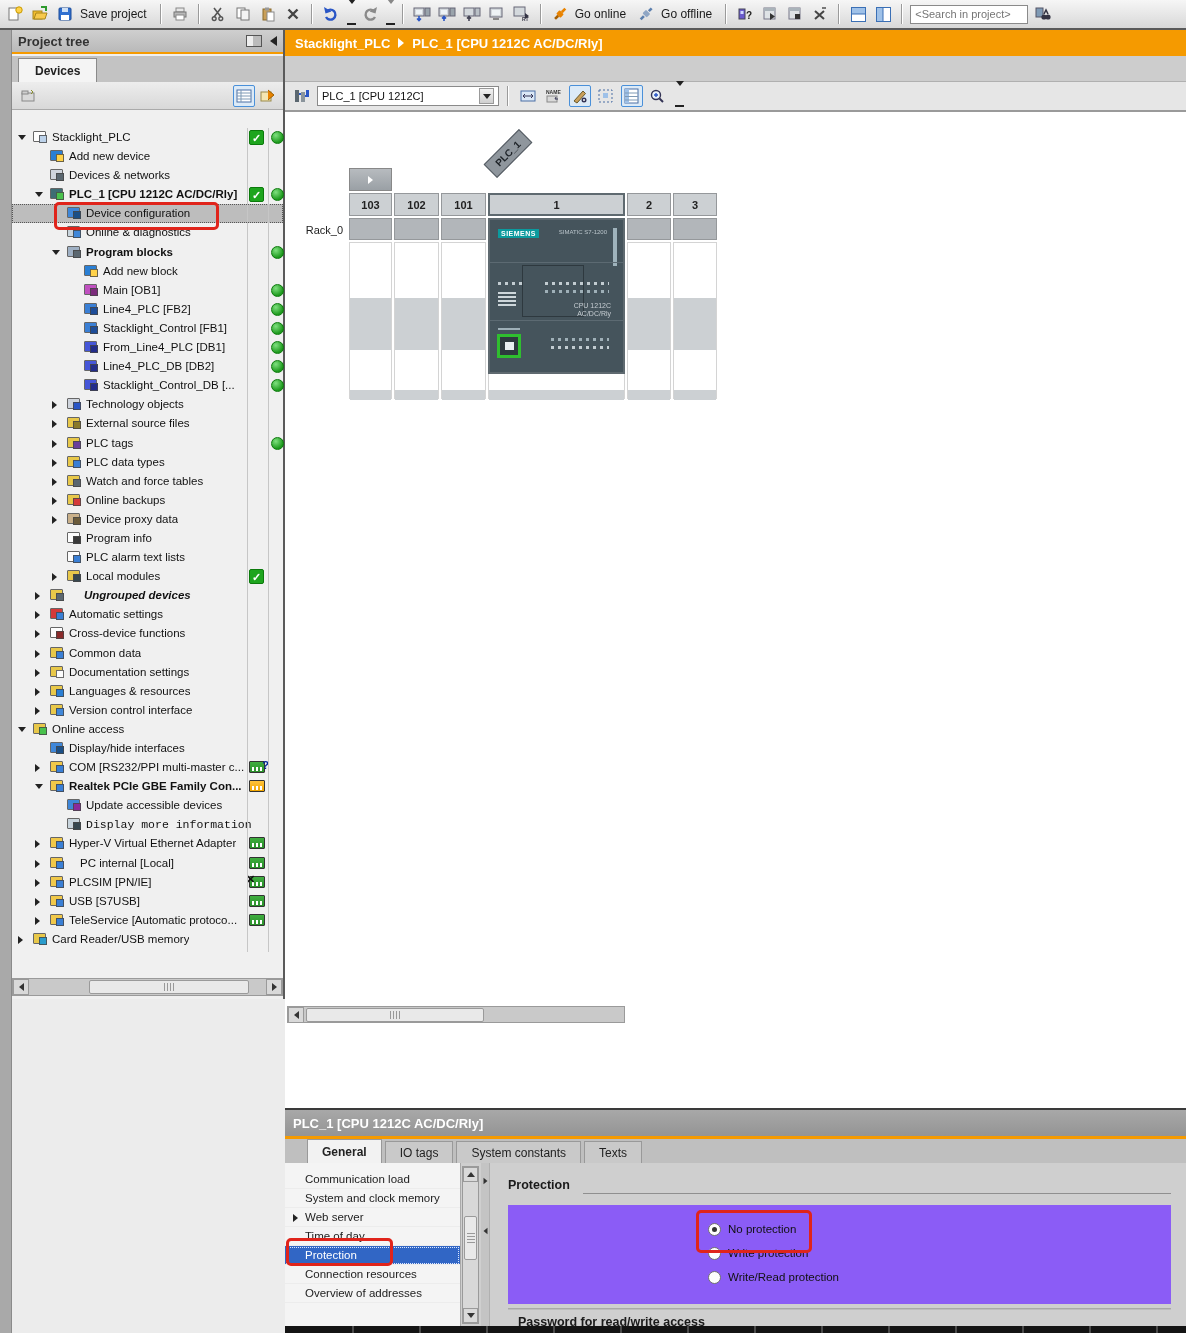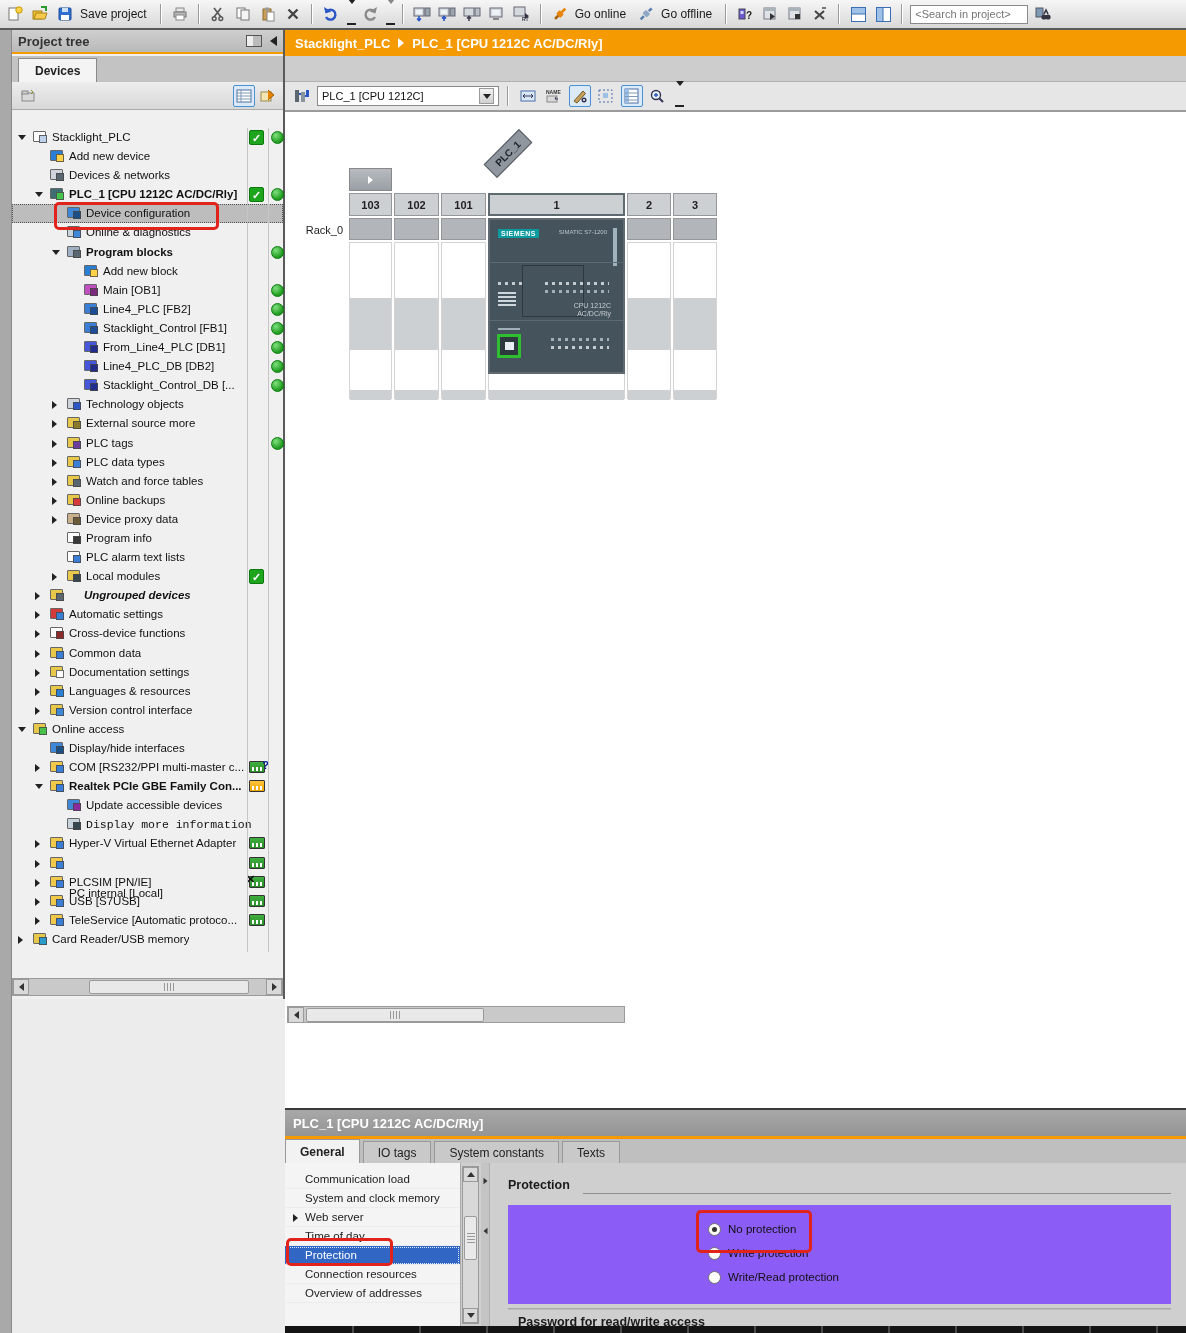--- a/index.html
+++ b/index.html
@@ -132,21 +132,21 @@
   #cpu .eth::after { content:""; position:absolute; left:5px; top:5px; width:9px; height:8px; background:#e8eef1; }
   #cpu .ethlabel { position:absolute; left:8px; bottom:42px; width:22px; height:2px; background:#9fb0b8; }
 
   #main-hscroll { position:absolute; left:2px; top:976px; width:338px; height:17px; background:#c9c9c9; border:1px solid #9a9a9a; display:flex; align-items:center; }
 
   
   #props { position:absolute; left:285px; top:1108px; width:901px; height:218px; background:#cfcfcf; border-top:2px solid #3a3a3a; }
   #props-title { position:absolute; left:0; top:0; width:100%; height:26px; background:linear-gradient(#a8a8a8,#949494);
     color:#fff; font-size:13px; font-weight:bold; display:flex; align-items:center; padding:0 8px; }
   #props-orange { position:absolute; left:0; top:26px; width:100%; height:3px; background:#f59a00; }
-  #props-tabs { position:absolute; left:0; top:29px; width:100%; height:24px; background:#bfbfbf; display:flex; align-items:flex-end; padding-left:0; }
+  #props-tabs { position:absolute; left:0; top:29px; width:100%; height:24px; background:#bfbfbf; display:flex; align-items:flex-end; padding-left:22px; }
   .ptab { height:22px; padding:0 14px; background:#c9c9c9; border:1px solid #999; border-bottom:none; margin-right:3px;
     font-size:12px; color:#222; display:flex; align-items:center; }
   .ptab.active { background:#f2f2f2; font-weight:bold; height:24px; }
   #props-body { position:absolute; left:0; top:53px; width:100%; height:165px; }
   #props-nav { position:absolute; left:0; top:0; width:176px; height:165px; background:#f4f4f4; border-right:1px solid #aaa; padding-top:7px; }
   .nav-item { height:19px; font-size:11.5px; color:#222; display:flex; align-items:center; padding-left:20px; position:relative; border-bottom:1px solid #ececec; }
   .nav-item .tw.right { position:absolute; left:8px; top:7px; }
   .nav-item.sel { background:#3166c5; color:#fff; outline:1px dotted #dbe6ff; outline-offset:-2px; }
   #nav-vscroll { position:absolute; left:177px; top:3px; width:17px; height:158px; background:#d8d8d8; border:1px solid #9a9a9a;
     display:flex; flex-direction:column; align-items:center; }
@@ -470,21 +470,21 @@
           <span class="dot"></span>
         </div>
         <div class="trow">
           <span class="tw right" style="left: 40px;"></span>
           <span class="ti" style="--c1: #cfd4dc; --c2: #2a56c6; left: 55px;"></span>
           <span class="tl" style="left: 74px;">Technology objects</span>
         </div>
         <div class="trow">
           <span class="tw right" style="left: 40px;"></span>
           <span class="ti" style="--c1: #e8c84a; --c2: #8a7a2a; left: 55px;"></span>
-          <span class="tl" style="left: 74px;">External source more</span>
+          <span class="tl" style="left: 74px;">External source files</span>
         </div>
         <div class="trow">
           <span class="tw right" style="left: 40px;"></span>
           <span class="ti" style="--c1: #e8c84a; --c2: #6a3e9c; left: 55px;"></span>
           <span class="tl" style="left: 74px;">PLC tags</span>
           <span class="dot"></span>
         </div>
         <div class="trow">
           <span class="tw right" style="left: 40px;"></span>
           <span class="ti" style="--c1: #e8c84a; --c2: #3a7fd5; left: 55px;"></span>
@@ -585,21 +585,21 @@
         </div>
         <div class="trow">
           <span class="tw right" style="left: 23px;"></span>
           <span class="ti" style="--c1: #f0c84a; --c2: #3a7fd5; left: 38px;"></span>
           <span class="tl" style="left: 57px;">Hyper-V Virtual Ethernet Adapter</span>
           <span class="bdg card-green"></span>
         </div>
         <div class="trow">
           <span class="tw right" style="left: 23px;"></span>
           <span class="ti" style="--c1: #f0c84a; --c2: #3a7fd5; left: 38px;"></span>
-          <span class="tl" style="left: 57px; margin-top: 30px;">PC internal [Local]</span>
+          <span class="tl" style="left: 68px;">PC internal [Local]</span>
           <span class="bdg card-green"></span>
         </div>
         <div class="trow">
           <span class="tw right" style="left: 23px;"></span>
           <span class="ti" style="--c1: #f0c84a; --c2: #3a7fd5; left: 38px;"></span>
           <span class="tl" style="left: 57px;">PLCSIM [PN/IE]</span>
           <span class="bdg card-x"></span>
         </div>
         <div class="trow">
           <span class="tw right" style="left: 23px;"></span>

